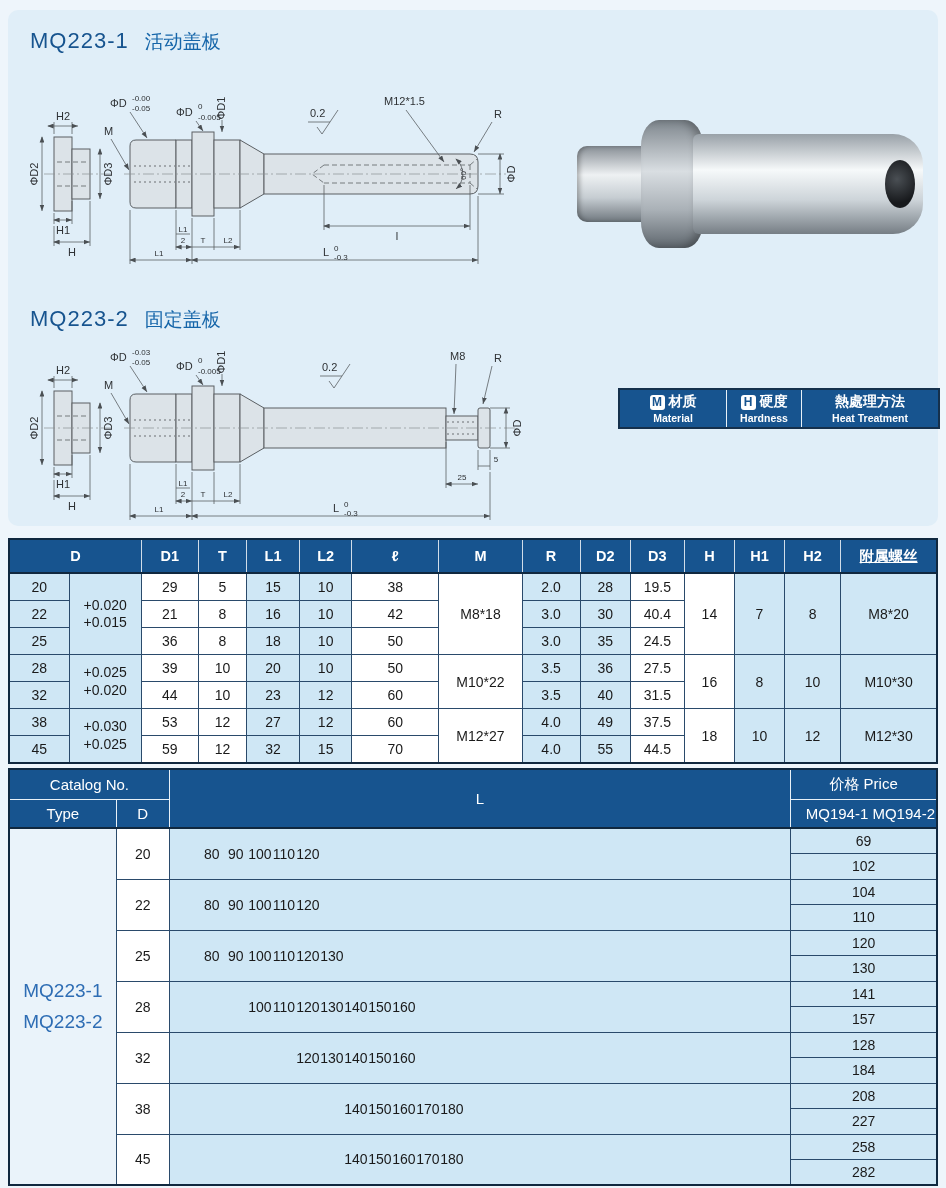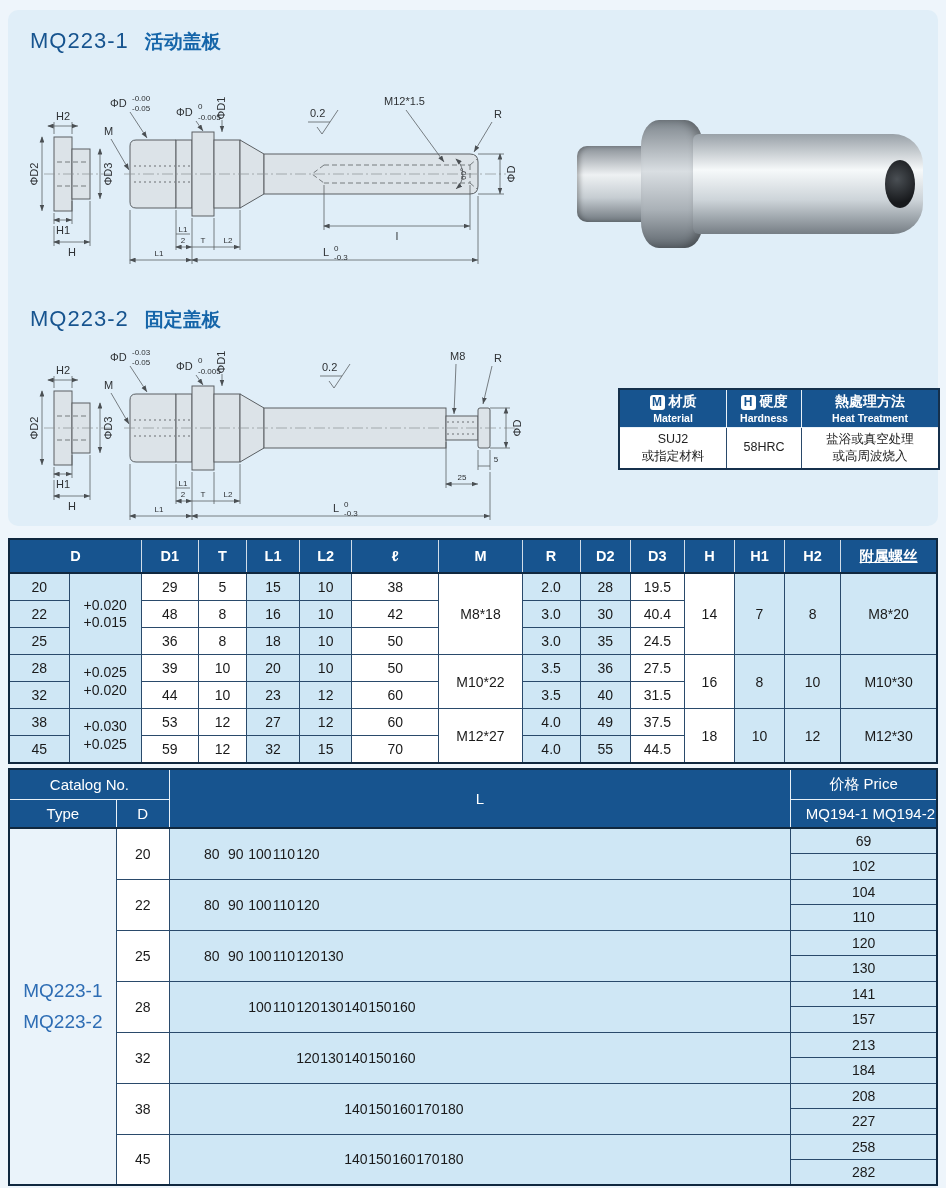--- a/index.html
+++ b/index.html
@@ -4,21 +4,21 @@
 <style>
   html,body{margin:0;padding:0;}
   body{background:#f4f9fc;font-family:"Liberation Sans","DejaVu Sans",sans-serif;}
   .page{position:relative;width:946px;height:1188px;background:#eef5fb;overflow:hidden;}
 
   
   .draw-panel{position:absolute;left:8px;top:10px;width:930px;height:516px;
     background:#e0eef8;border-radius:10px;}
   .sec-title{position:absolute;display:flex;align-items:baseline;gap:16px;}
   .sec-code{font-size:22px;color:#17548f;letter-spacing:1px;}
-  .sec-name{font-size:19px;font-weight:bold;color:#1565a9;}
+  .sec-name{font-size:19px;font-weight:normal;color:#1565a9;}
   .t1{left:22px;top:18px;} .t2{left:22px;top:296px;}
   svg text{font-family:"Liberation Sans","DejaVu Sans",sans-serif;}
   .part{fill:#dce3e8;stroke:#5a5f63;stroke-width:1;}
   .dim{stroke:#5a5f63;stroke-width:0.8;fill:none;}
   .cl{stroke:#8a8f93;stroke-width:0.7;stroke-dasharray:11 3 2 3;fill:none;}
   .hid{stroke:#6a6f73;stroke-width:0.9;stroke-dasharray:5 3;fill:none;}
   .knl{stroke:#6a6f73;stroke-width:1;stroke-dasharray:2 3;fill:none;}
   .lbl{font-size:11px;fill:#2e3134;}
   .sm{font-size:8px;fill:#2e3134;}
   .mid{text-anchor:middle;}
@@ -324,33 +324,20 @@
                   <span>硬度</span>
                 </div>
             <div class="en">Hardness</div>
           </th>
           <th>
             <div class="zh">
                   <span>熱處理方法</span>
                 </div>
             <div class="en">Heat Treatment</div>
           </th>
-        </tr>
-        <tr>
-          <td>
-            <div>SUJ2</div>
-                <div>或指定材料</div>
-          </td>
-          <td>
-            <div>58HRC</div>
-          </td>
-          <td>
-            <div>盐浴或真空处理</div>
-                <div>或高周波烧入</div>
-          </td>
         </tr>
       </tbody>
         </table>
     </div>
   </div>
 
   <table class="spec-table" id="spec-table">
     <colgroup>
       <col style="width:60px">
         <col style="width:72px">
@@ -402,21 +389,21 @@
           <td class="c-b">2.0</td>
           <td class="c-b">28</td>
           <td class="c-w">19.5</td>
           <td class="c-w" rowspan="3">14</td>
           <td class="c-b" rowspan="3">7</td>
           <td class="c-b" rowspan="3">8</td>
           <td class="c-b" rowspan="3">M8*20</td>
         </tr>
         <tr>
           <td class="c-b">22</td>
-          <td class="c-w">48</td>
+          <td class="c-w">21</td>
           <td class="c-w">8</td>
           <td class="c-b">16</td>
           <td class="c-b">10</td>
           <td class="c-w">42</td>
           <td class="c-b">3.0</td>
           <td class="c-b">30</td>
           <td class="c-w">40.4</td>
         </tr>
         <tr>
           <td class="c-b">25</td>
@@ -609,21 +596,21 @@
                 <span class="l-num" style="left: 138px;">120</span>
                 <span class="l-num" style="left: 162px;">130</span>
                 <span class="l-num" style="left: 186px;">140</span>
               </div>
               <div class="l-line bot">
                 <span class="l-num" style="left: 210px;">150</span>
                 <span class="l-num" style="left: 234px;">160</span>
               </div>
             </div>
           </td>
-          <td class="price-cell">213</td>
+          <td class="price-cell">128</td>
         </tr>
         <tr>
           <td class="price-cell">184</td>
         </tr>
         <tr>
           <td class="d-cell" rowspan="2">38</td>
           <td class="l-cell" rowspan="2">
             <div class="l-wrap">
               <div class="l-line top">
                 <span class="l-num" style="left: 186px;">140</span>

